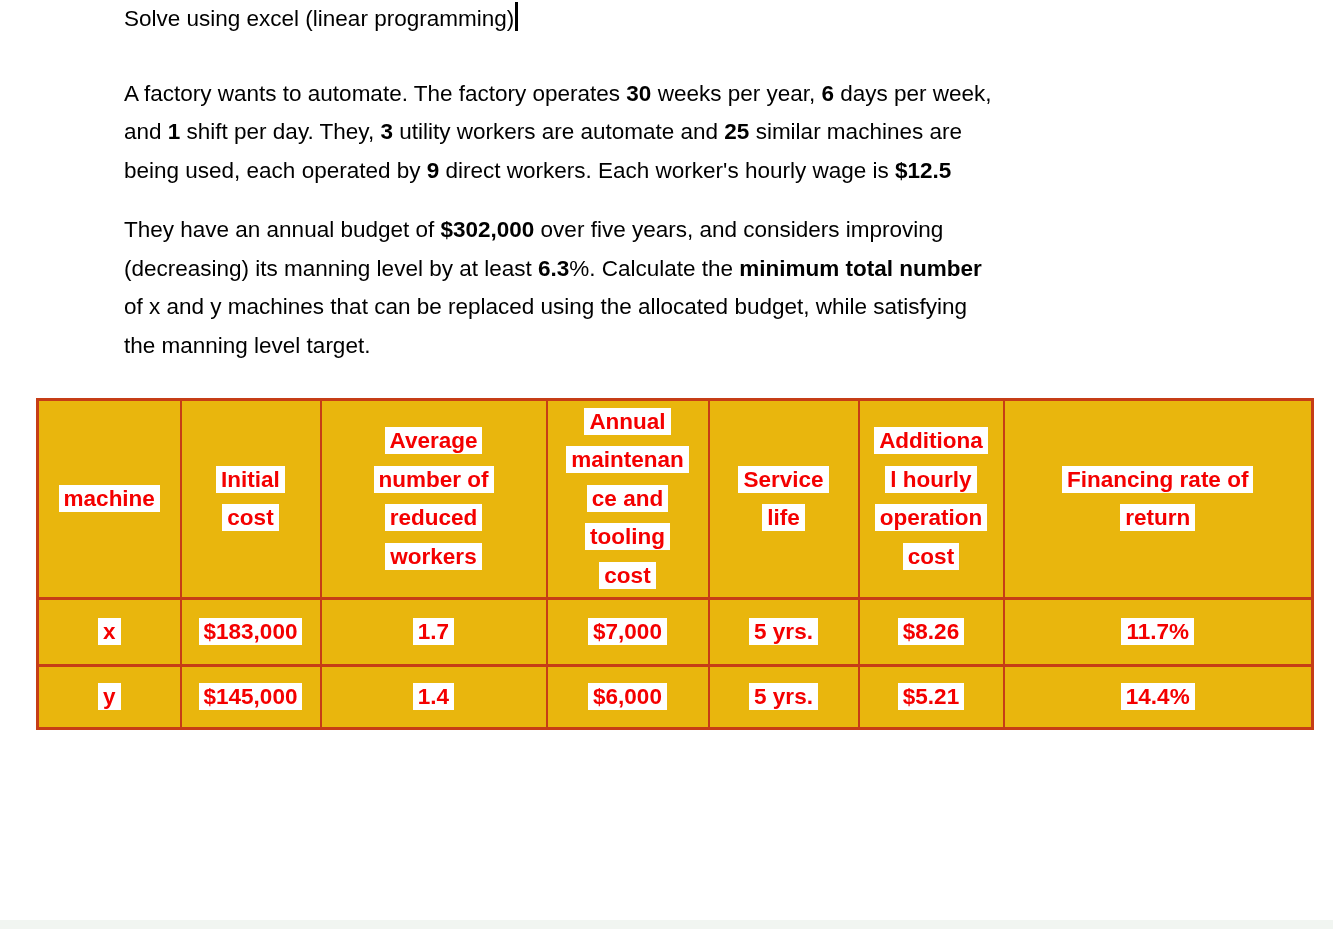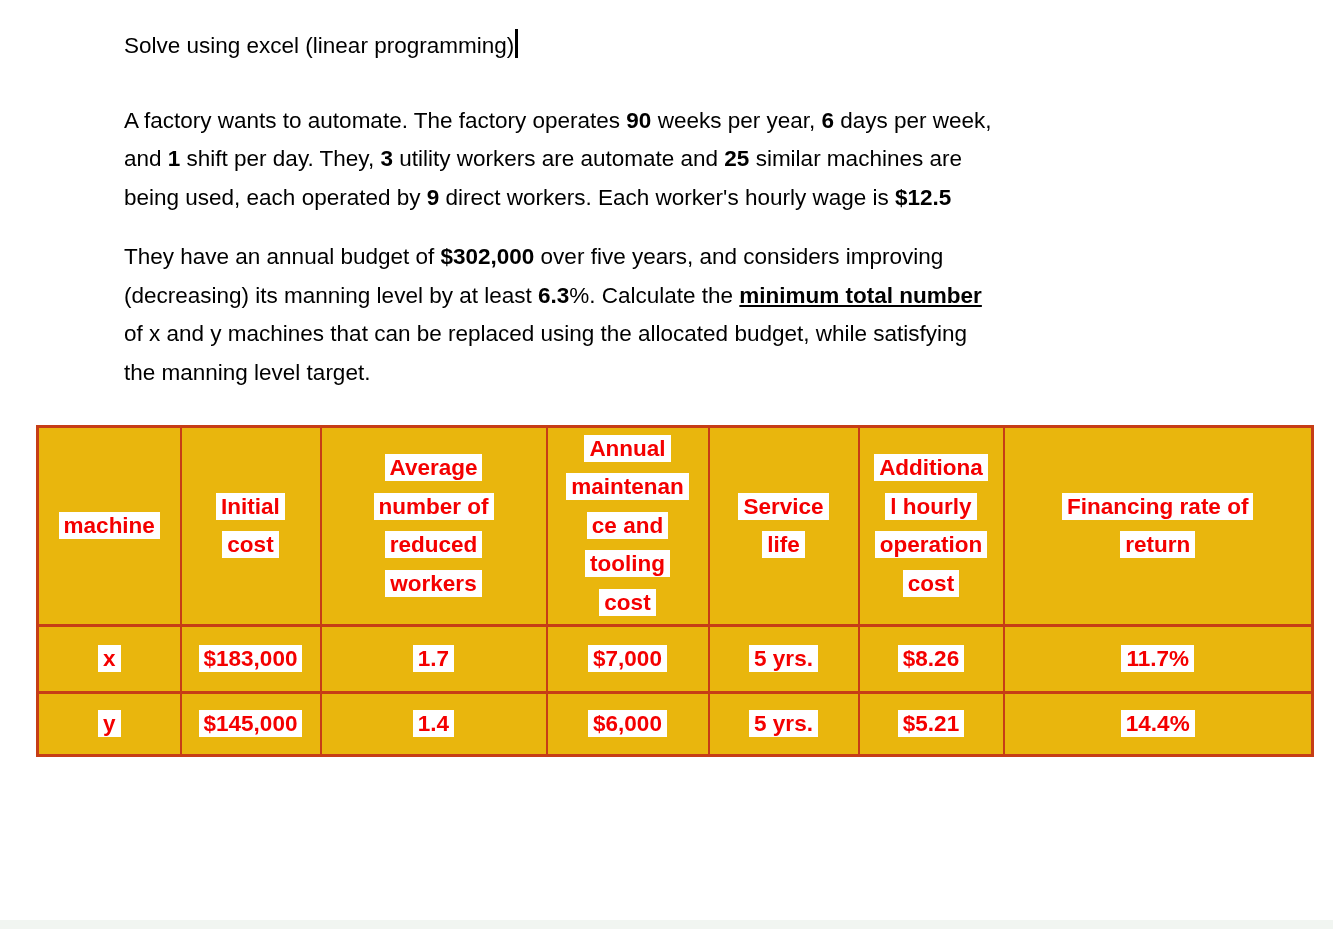--- a/index.html
+++ b/index.html
@@ -17,27 +17,27 @@
     height: 929px;
     position: relative;
   }
   .text-block {
     margin-left: 124px;
     width: 1190px;
     font-size: 22.5px;
     line-height: 38.5px;
   }
   .rich { white-space: pre-line; margin: 0; }
-  .heading-line { padding-top: 27px; }
+  .heading-line { }
   .p1 { margin-top: 36px; }
   .p2 { margin-top: 20px; }
   .p3 { margin-top: 21px; }
   .p4 { margin-top: 20px; font-weight: bold; }
   .seg-b { font-weight: bold; }
-  .seg-u { text-decoration: underline; }
+  .seg-u { }
   .cursor {
     display: inline-block;
     width: 3px;
     height: 29px;
     background: #000;
     vertical-align: -5px;
     margin-left: 1px;
   }
   
   table.spec {
@@ -82,21 +82,21 @@
   }
 </style>
 </head>
 <body>
 
 <div class="doc-canvas">
 
   <div class="text-block">
     <p class="rich heading-line"><span>Solve using excel (linear programming)</span><span class="cursor"></span></p>
 
-    <p class="rich p1"><span>A factory wants to automate. The factory operates </span><span class="seg-b">90</span><span> weeks per year, </span><span class="seg-b">6</span><span> days per week,
+    <p class="rich p1"><span>A factory wants to automate. The factory operates </span><span class="seg-b">30</span><span> weeks per year, </span><span class="seg-b">6</span><span> days per week,
 and </span><span class="seg-b">1</span><span> shift per day. They, </span><span class="seg-b">3</span><span> utility workers are automate and </span><span class="seg-b">25</span><span> similar machines are
 being used, each operated by </span><span class="seg-b">9</span><span> direct workers. Each worker's hourly wage is </span><span class="seg-b">$12.5</span></p>
 
 
     <p class="rich p3"><span>They have an annual budget of </span><span class="seg-b">$302,000</span><span> over five years, and considers improving
 (decreasing) its manning level by at least </span><span class="seg-b">6.3</span><span>%. Calculate the </span><span class="seg-b seg-u">minimum total number</span><span>
 of x and y machines that can be replaced using the allocated budget, while satisfying
 the manning level target.</span></p>
 
   </div>

